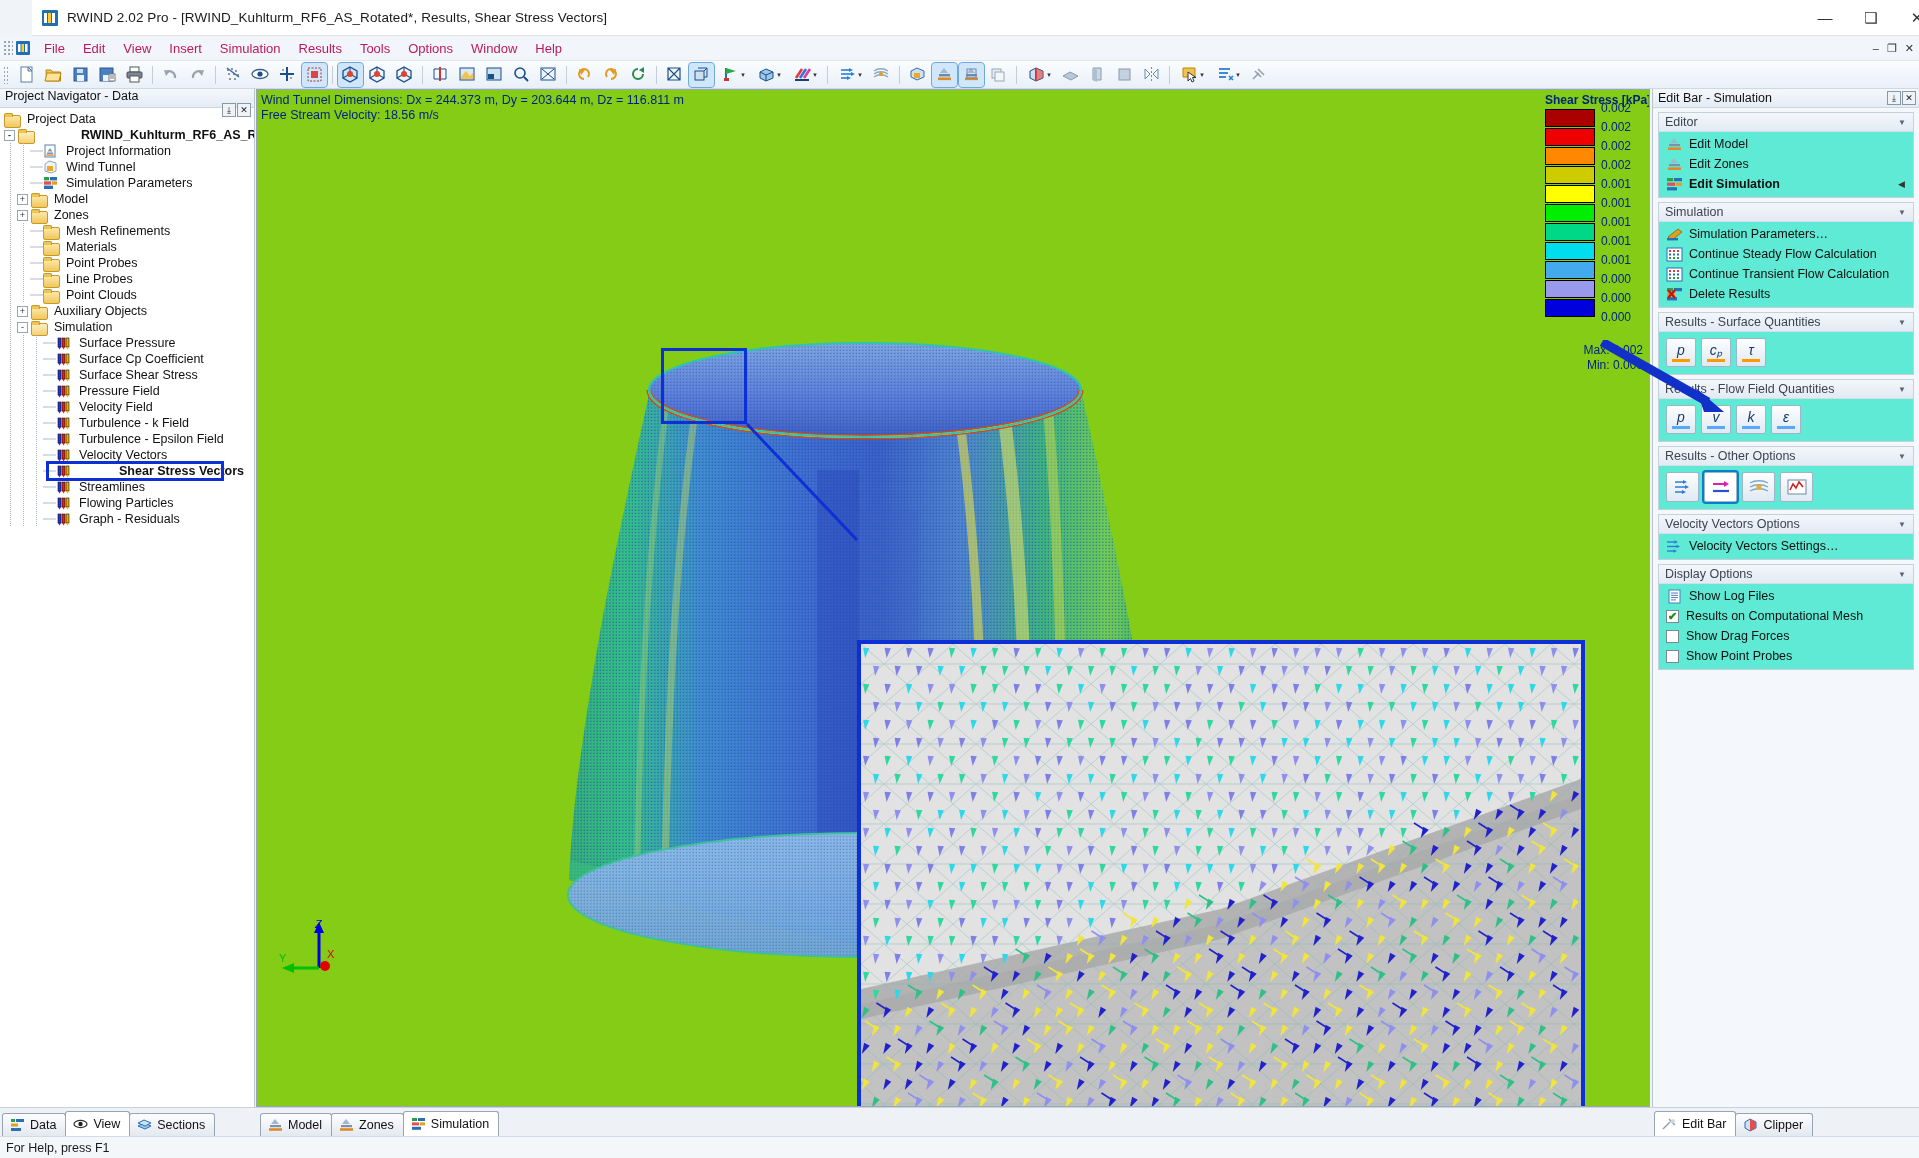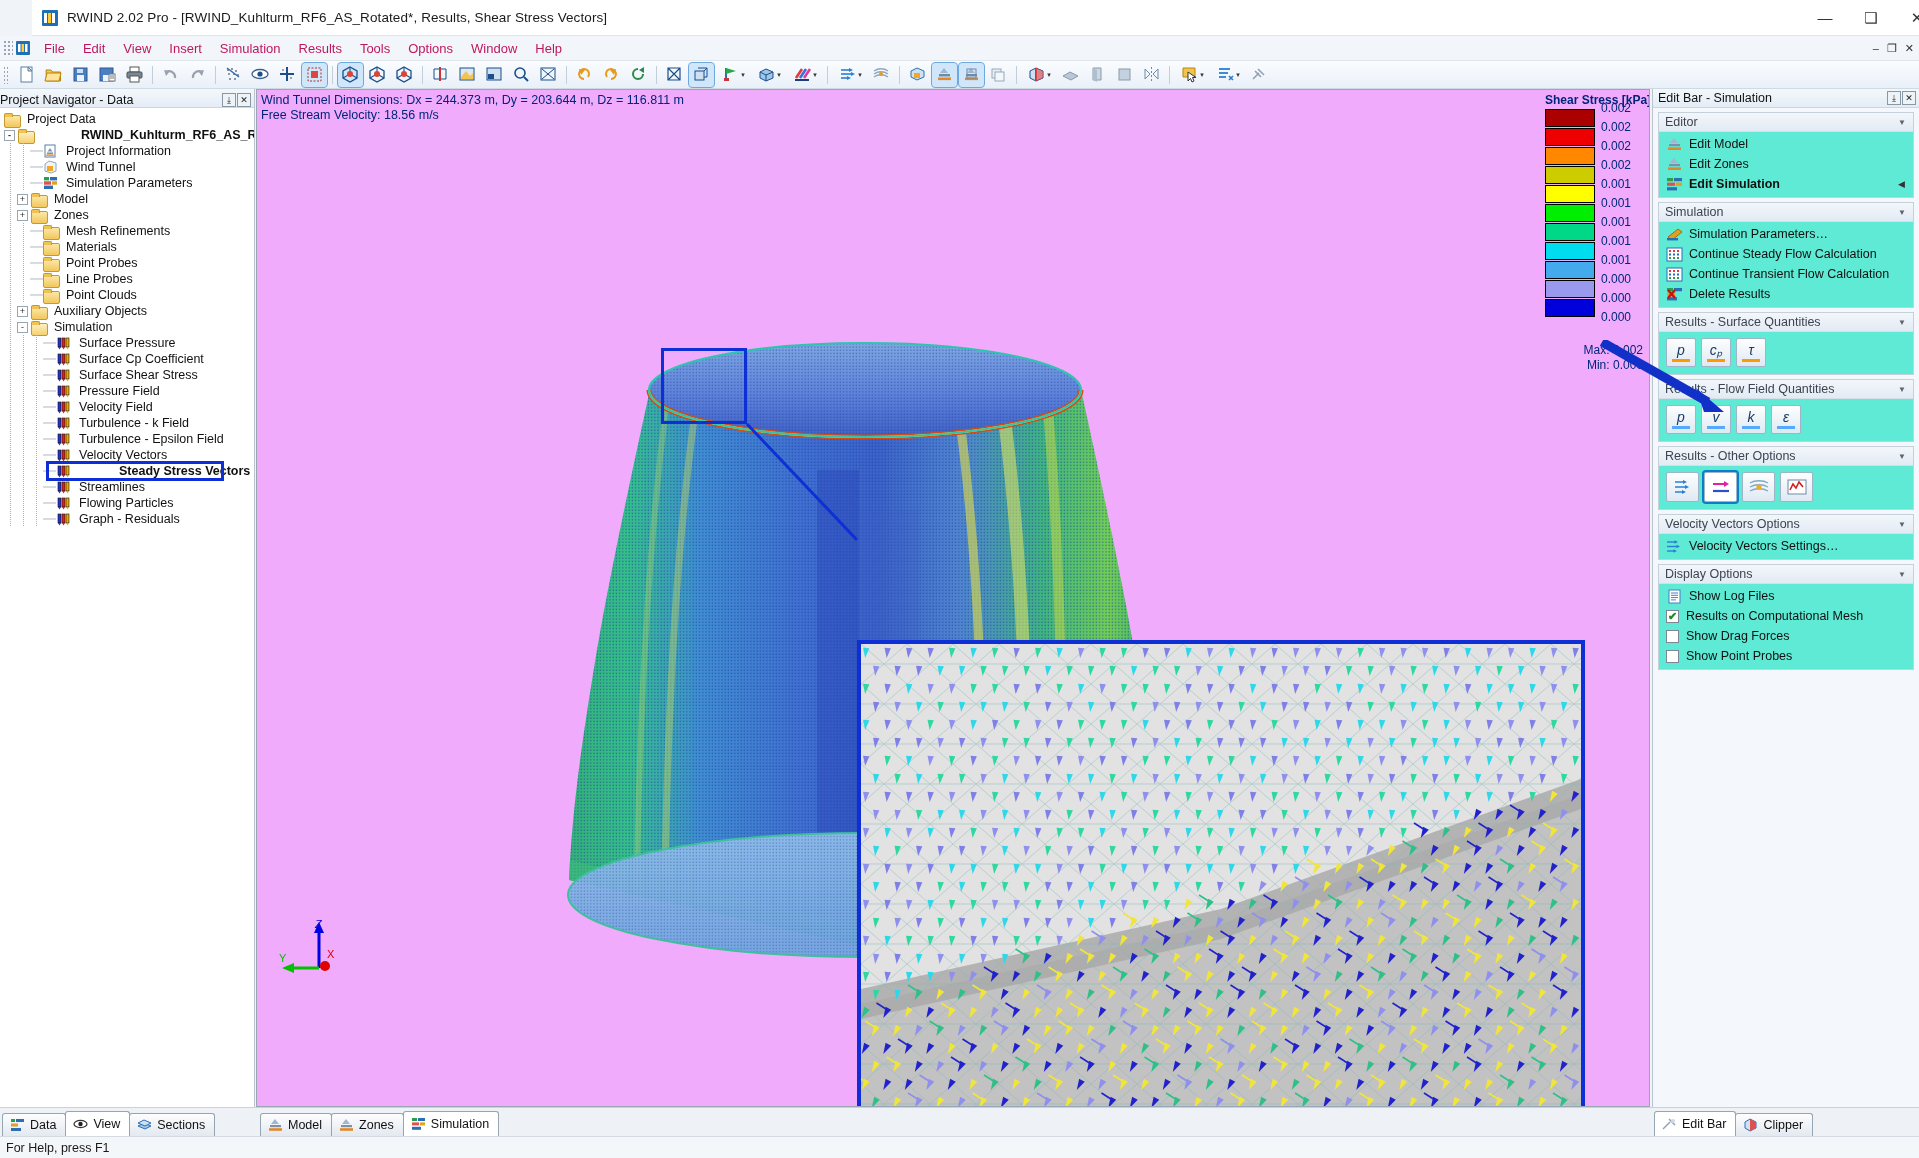--- a/index.html
+++ b/index.html
@@ -58,22 +58,22 @@
   .caret { font-size:7px; color:#333; margin-left:1px; }
 
   
   .navpanel {
     position:absolute; left:0; top:89px; width:255px; height:1018px;
     background:#ffffff; border-right:1px solid #b9c4cf;
     display:flex; flex-direction:column;
   }
   .panel-head {
     height:19px; background:linear-gradient(#f4f8fc,#e4ecf5);
-    border-bottom:1px solid #ccd6e0; display:flex; align-items:flex-end;
-    font-size:12.5px; color:#111;
+    border-bottom:1px solid #ccd6e0; display:flex; align-items:flex-start;
+    padding-left:5px; font-size:12.5px; color:#111;flex-direction:column;
   }
   .panel-head .pbtns { margin-left:auto; display:flex; gap:1px; padding-right:3px; }
   .pbtn { width:14px; height:14px; border:1px solid #8a97a5; background:#eef3f8;
           display:flex; align-items:center; justify-content:center;
           font-size:9px; line-height:1; color:#222; }
   .tree { flex:1; overflow:hidden; padding-top:3px; font-size:12.5px; color:#111; position:relative; }
   .tnode { display:flex; align-items:center; height:16px; white-space:nowrap; padding-left:4px; }
   .expander { width:11px; height:11px; border:1px solid #9aa5b1; background:#fff;
      display:inline-flex; align-items:center; justify-content:center;
      font-size:9px; line-height:1; color:#333; margin-right:3px; flex:none; }
@@ -91,21 +91,21 @@
      background:#f0c44e;border:1px solid #c49a2c;border-bottom:none;border-radius:2px 2px 0 0;}
   .folder.open:before{background:linear-gradient(#fdf0c4,#f5d071);}
   .bars { width:16px; height:13px; flex:none; margin-right:4px; position:relative; }
   .tlabel { padding:0 3px; }
   .tnode.sel .tlabel { font-weight:bold;margin-left:40px; }
   .hlbox { position:absolute; border:3px solid #0e2fd6; }
 
   
   .viewport {
     position:absolute; left:256px; top:89px; width:1394px; height:1018px;
-    background:#f0abfc; border:1px solid #9aa6b3; overflow:hidden;
+    background:#84cc16; border:1px solid #9aa6b3; overflow:hidden;
   }
   .vp-info { position:absolute; color:#00257a; font-size:12.5px; line-height:15px; white-space:nowrap; }
   .vp-info.top { left:4px; top:3px; }
   .vp-info.bottom { left:4px; bottom:5px; }
 
   
   .legend { position:absolute; right:6px; top:3px; width:98px; }
   .legend .lgtitle { color:#00257a; font-size:12px; font-weight:bold; text-align:center;
                      margin-bottom:2px; white-space:nowrap; }
   .lgrow { display:flex; align-items:flex-start; height:19px; }
@@ -772,21 +772,21 @@
           <span class="vline"></span>
           <span class="dots"></span>
           <span class="bars"><svg width="16" height="13" viewBox="0 0 16 13">
               <rect x="2" y="1" width="3" height="9" fill="#2233cc" stroke="#111" stroke-width=".6"></rect>
               <rect x="6" y="1" width="3" height="9" fill="#dd2222" stroke="#111" stroke-width=".6"></rect>
               <rect x="10" y="1" width="3" height="9" fill="#e0b000" stroke="#111" stroke-width=".6"></rect>
               <polygon points="2,10 5,10 3.5,12.5" fill="#2233cc"></polygon>
               <polygon points="6,10 9,10 7.5,12.5" fill="#dd2222"></polygon>
               <polygon points="10,10 13,10 11.5,12.5" fill="#e0b000"></polygon>
             </svg></span>
-          <span class="tlabel">Steady Stress Vectors</span>
+          <span class="tlabel">Shear Stress Vectors</span>
         </div>
         <div class="tnode">
           <span class="vline"></span>
           <span class="vline"></span>
           <span class="vline"></span>
           <span class="dots"></span>
           <span class="bars"><svg width="16" height="13" viewBox="0 0 16 13">
               <rect x="2" y="1" width="3" height="9" fill="#2233cc" stroke="#111" stroke-width=".6"></rect>
               <rect x="6" y="1" width="3" height="9" fill="#dd2222" stroke="#111" stroke-width=".6"></rect>
               <rect x="10" y="1" width="3" height="9" fill="#e0b000" stroke="#111" stroke-width=".6"></rect>

